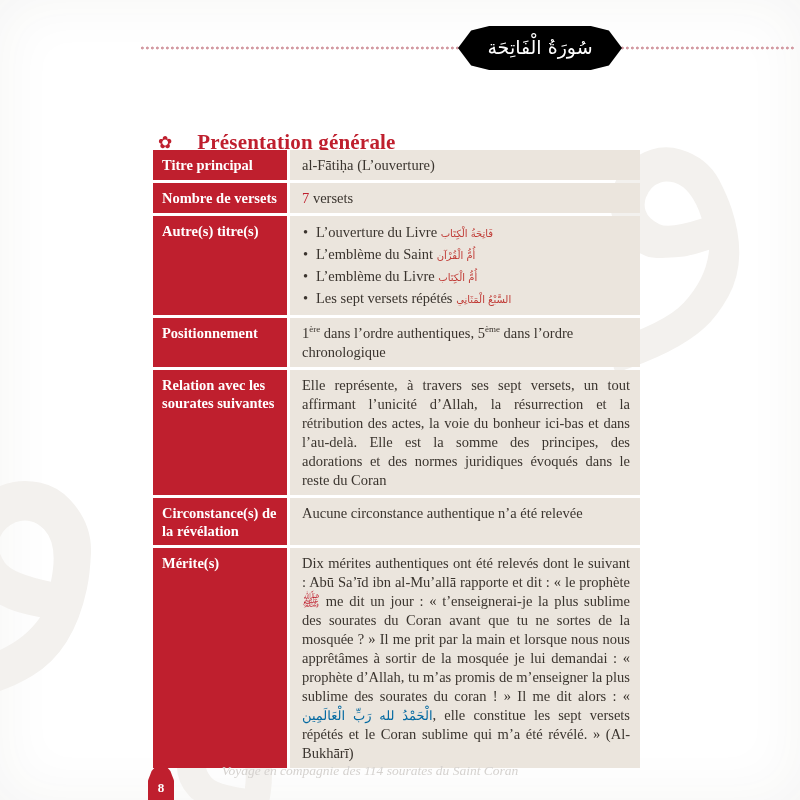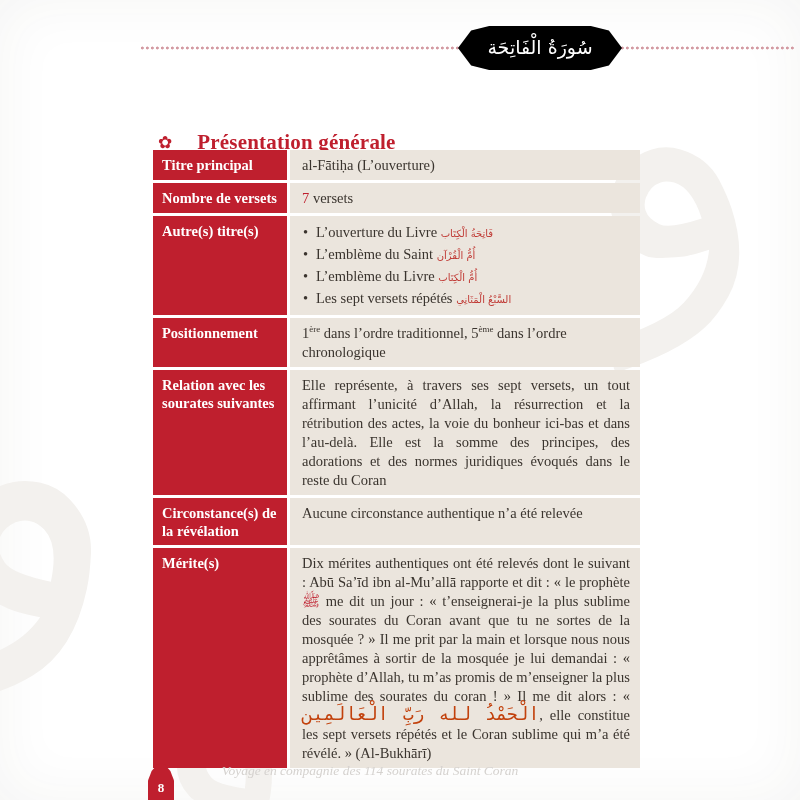--- a/index.html
+++ b/index.html
@@ -96,23 +96,23 @@
     padding:6px 10px 5px 12px;
   }
   .cell-value.justify{text-align:justify;}
   .red{color:#bf1f2e;}
   .ar-red{
     color:#c03a35;
     font-family:"DejaVu Sans", sans-serif;
     font-size:10px;
   }
   .ar-blue{
-    color:#c2410c;
-    font-family:Liberation Mono, monospace;
-    font-size:18px;
+    color:#0369a1;
+    font-family:Liberation Serif, serif;
+    font-size:13px;
   }
   .pbuh{
     color:#bf1f2e;
     font-family:"DejaVu Sans", sans-serif;
     font-size:15px;
   }
   sup{font-size:0.62em;line-height:0;}
   .bullets{margin:0;padding:0;list-style:none;}
   .bullets li{
     padding-left:14px;position:relative;
@@ -185,21 +185,21 @@
           <li><span>L’ouverture du Livre </span><span class="ar-red">فَاتِحَةُ الْكِتَاب</span></li>
           <li><span>L’emblème du Saint </span><span class="ar-red">أُمُّ الْقُرْآن</span></li>
           <li><span>L’emblème du Livre </span><span class="ar-red">أُمُّ الْكِتَاب</span></li>
           <li><span>Les sept versets répétés </span><span class="ar-red">السَّبْعُ الْمَثَانِي</span></li>
         </ul>
       </div>
     </div>
 
     <div class="row">
       <div class="cell-label">Positionnement</div>
-      <div class="cell-value"><span>1</span><sup>ère</sup><span> dans l’ordre traditionnel, </span><span>5</span><sup>ème</sup><span> dans l’ordre chronologique</span></div>
+      <div class="cell-value"><span>1</span><sup>ère</sup><span> dans l’ordre authentiques, </span><span>5</span><sup>ème</sup><span> dans l’ordre chronologique</span></div>
     </div>
 
     <div class="row">
       <div class="cell-label">Relation avec les sourates suivantes</div>
       <div class="cell-value justify">Elle représente, à travers ses sept versets, un tout affirmant l’unicité d’Allah, la résurrection et la rétribution des actes, la voie du bonheur ici-bas et dans l’au-delà. Elle est la somme des principes, des adorations et des normes juridiques évoqués dans le reste du Coran</div>
     </div>
 
     <div class="row">
       <div class="cell-label">Circonstance(s) de la révélation</div>
       <div class="cell-value">Aucune circonstance authentique n’a été relevée</div>

